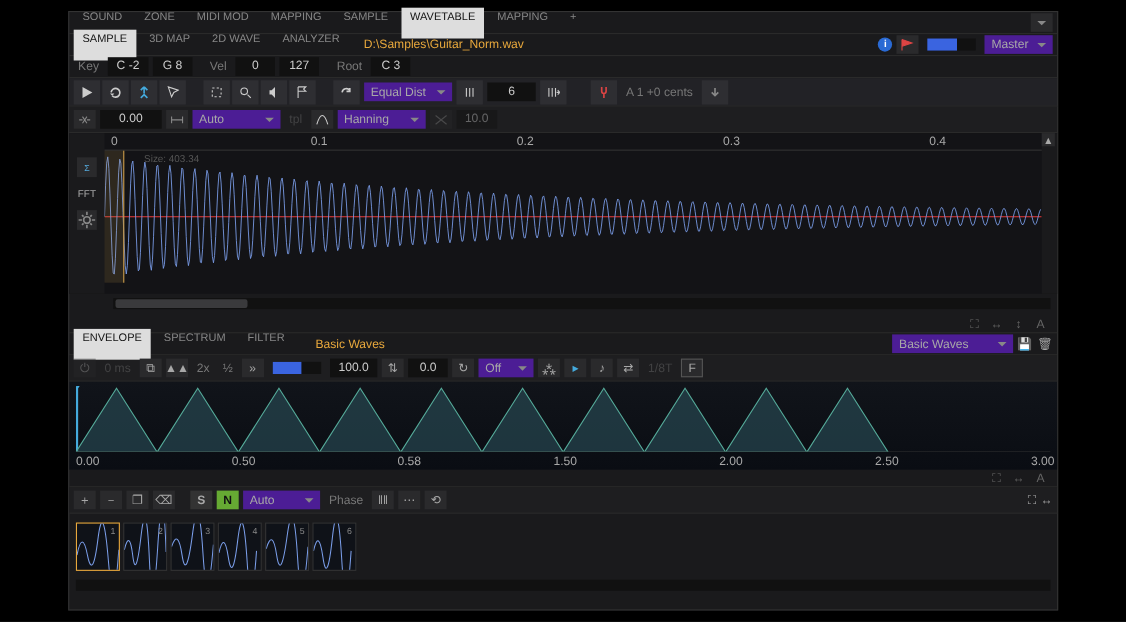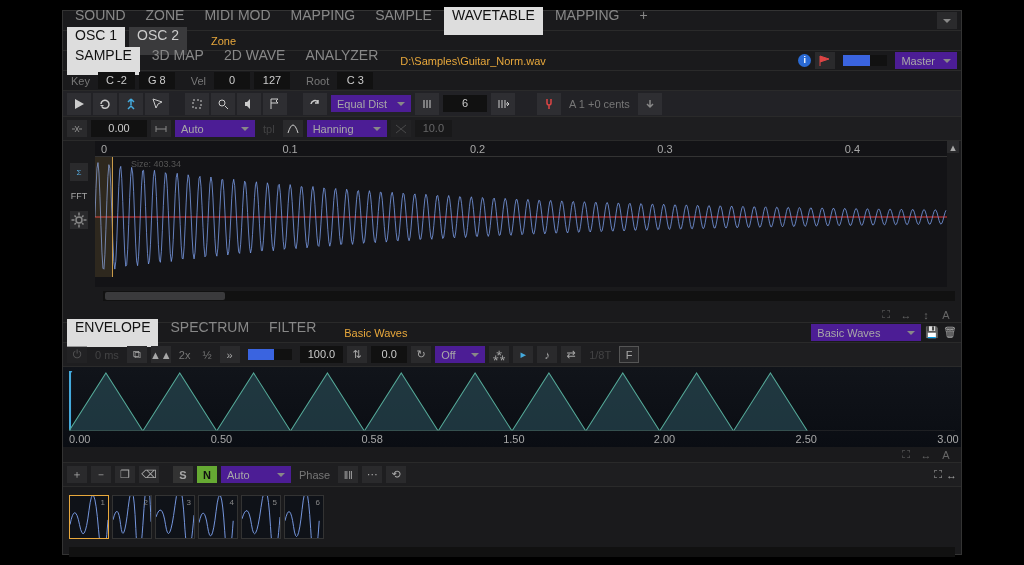--- a/index.html
+++ b/index.html
@@ -1,19 +1,19 @@
 <!DOCTYPE html>
 <html><head>
 <meta charset="utf-8">
 <style>
 *{box-sizing:border-box;margin:0;padding:0;font-family:Arial,sans-serif;font-size:11px;color:#a8a8a8;user-select:none}
 body{background:#000;width:1024px;height:565px;overflow:hidden}
 .app{width:900px;height:545px;margin:10px auto;background:#1a1a1c;border:1px solid #333}
 .row{display:flex;align-items:center;height:20px;gap:4px;padding:0 4px;border-bottom:1px solid #2a2a2a}
-.tab,.btn{height:28px;line-height:17px;padding:0 8px;background:#3a3a3c;border:0;cursor:pointer;font-size:14px;color:#ccc}
+.tab,.btn{height:28px;line-height:17px;padding:0 8px;background:#3a3a3c;border:0;cursor:pointer;font-size:10px;color:#ccc}
 .tab.active{background:#ddd;color:#111;font-weight:normal}
 .tab.flat{background:transparent;color:#888}
 .tab.plus{width:20px;text-align:center}
 .label-static{color:#777;padding:0 4px}
 .orange{color:#e8a83c}
 .ibtn{width:20px;height:17px;display:flex;align-items:center;justify-content:center;background:#2a2a2c;cursor:pointer}
 .ibtn svg{width:12px;height:12px}
 .val{background:#111;padding:0 8px;height:17px;line-height:17px;min-width:36px;text-align:center;color:#ccc}
 .dd{display:flex;align-items:center;background:#4c1d95;height:17px;padding:0 6px;gap:8px;cursor:pointer;min-width:80px}
 .dd .caret{margin-left:auto}
@@ -64,25 +64,20 @@
     <span class="tab flat">SAMPLE</span>
     <span class="tab active">WAVETABLE</span>
     <span class="tab flat">MAPPING</span>
     <span class="tab flat plus">+</span>
     <div class="spacer"></div>
     <div class="ibtn">
         <div class="caret"></div>
       </div>
   </div>
 
-  <div class="row">
-    <span class="tab active">OSC 1</span>
-    <span class="tab">OSC 2</span>
-    <span class="orange" style="padding-left:20px">Zone</span>
-  </div>
 
   <div class="row">
     <span class="tab active">SAMPLE</span>
     <span class="tab flat">3D MAP</span>
     <span class="tab flat">2D WAVE</span>
     <span class="tab flat">ANALYZER</span>
     <span class="orange" style="padding-left:10px">D:\Samples\Guitar_Norm.wav</span>
     <div class="spacer"></div>
     <div class="icon-info">i</div>
     <div class="ibtn">

